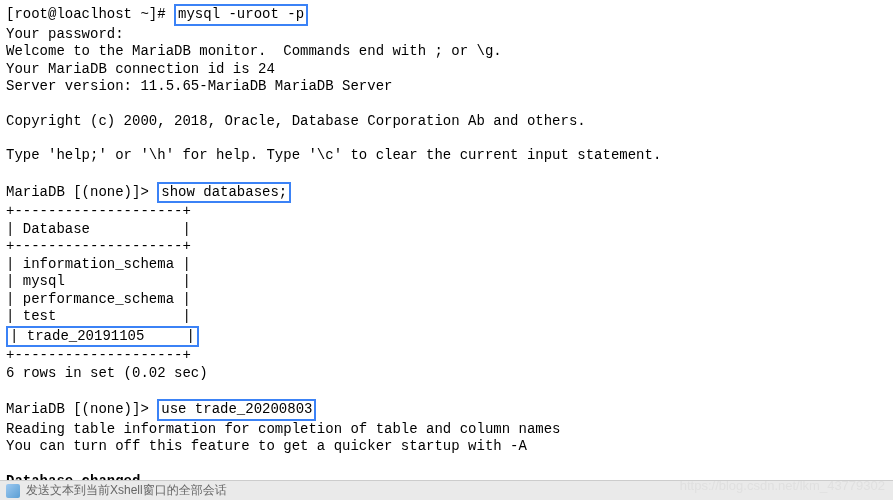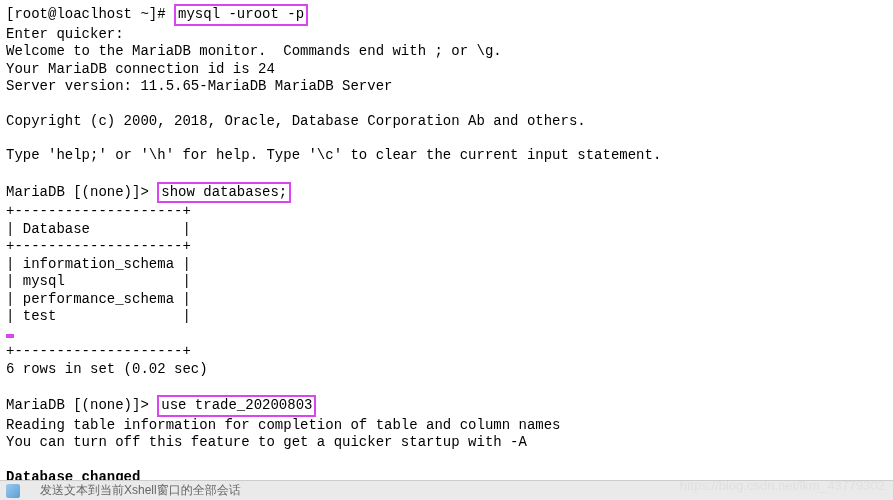--- a/index.html
+++ b/index.html
@@ -8,37 +8,37 @@
       font-size: 14px;
       background: #fff;
       color: #000;
       padding: 4px 6px;
       width: 893px;
       height: 500px;
       overflow: hidden;
       line-height: 1.25;
     }
     .line { white-space: pre; }
-    .highlight-red { border: 2px solid #d946ef; padding: 0 2px; display: inline-block; }
+    .highlight-red { border: 2px solid #3b82f6; padding: 0 2px; display: inline-block; }
     .blank { height: 17px; }
     .table-border { white-space: pre; }
     .footer {
       position: absolute;
       bottom: 0;
       left: 0;
       right: 0;
       background: #eaeaea;
       border-top: 1px solid #ccc;
       padding: 2px 6px;
       font-size: 12px;
       color: #666;
       font-family: Arial, sans-serif;
       display: flex;
       align-items: center;
-      gap: 20px;
+      gap: 6px;
     }
     .footer-icon {
       width: 14px;
       height: 14px;
       background: linear-gradient(135deg,#9ec9f0,#5a9fd4);
       border-radius: 2px;
       display: inline-block;
     }
     .watermark {
       position: absolute;
@@ -46,38 +46,38 @@
       right: 8px;
       color: #e0e0e0;
       font-size: 13px;
       font-family: Arial, sans-serif;
     }
   </style>
 </head>
 <body>
 
 <div class="line"><span>[root@loaclhost ~]# </span><span class="highlight-red">mysql -uroot -p</span></div>
-<div class="line">Enter quicker:</div>
+<div class="line">Your password:</div>
 <div class="line">Welcome to the MariaDB monitor.  Commands end with ; or \g.</div>
 <div class="line">Your MariaDB connection id is 24</div>
 <div class="line">Server version: 11.5.65-MariaDB MariaDB Server</div>
 <div class="blank"></div>
 <div class="line">Copyright (c) 2000, 2018, Oracle, Database Corporation Ab and others.</div>
 <div class="blank"></div>
 <div class="line">Type 'help;' or '\h' for help. Type '\c' to clear the current input statement.</div>
 <div class="blank"></div>
 <div class="line"><span>MariaDB [(none)]&gt; </span><span class="highlight-red">show databases;</span></div>
 <div class="table-border">+--------------------+</div>
 <div class="table-border">| Database           |</div>
 <div class="table-border">+--------------------+</div>
 <div class="table-border">| information_schema |</div>
 <div class="table-border">| mysql              |</div>
 <div class="table-border">| performance_schema |</div>
 <div class="table-border">| test               |</div>
-<div><span class="highlight-red" style="line-height:1.25;"></span></div>
+<div><span class="highlight-red" style="line-height:1.25;"><span class="line" style="display:block;">| trade_20191105     |</span></span></div>
 <div class="table-border">+--------------------+</div>
 <div class="line">6 rows in set (0.02 sec)</div>
 <div class="blank"></div>
 <div class="line"><span>MariaDB [(none)]&gt; </span><span class="highlight-red">use trade_20200803</span></div>
 <div class="line">Reading table information for completion of table and column names</div>
 <div class="line">You can turn off this feature to get a quicker startup with -A</div>
 <div class="blank"></div>
 <div class="line" style="font-weight:bold;">Database changed</div>
 
 <div class="footer">

